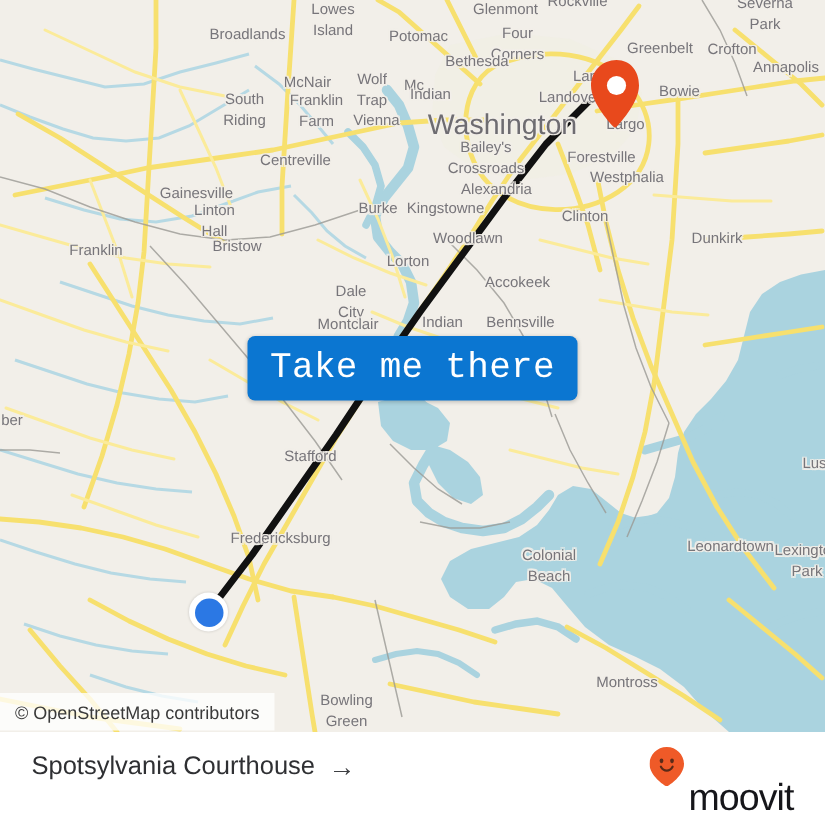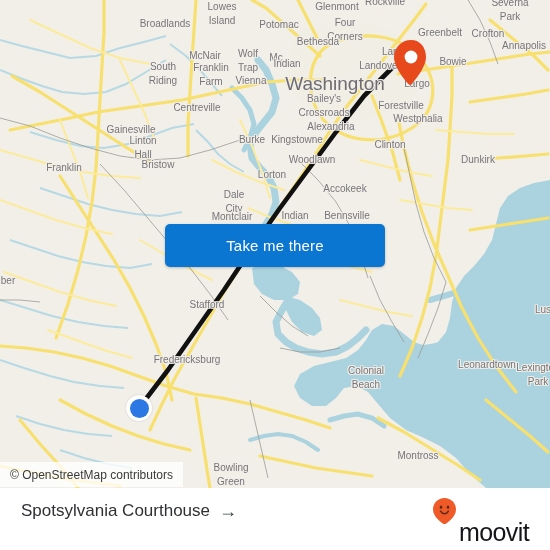--- a/index.html
+++ b/index.html
@@ -88,22 +88,22 @@
   #cta-button {
     position: absolute;
     left: 165px;
     top: 224px;
     width: 220px;
     height: 43px;
     background: #0b76d1;
     border: none;
     border-radius: 5px;
     color: #ffffff;
-    font-family: Liberation Sans, sans-serif;
-    font-size: 15px;
+    font-family: Liberation Mono, monospace;
+    font-size: 24px;
     letter-spacing: .2px;
     cursor: pointer;
     display: flex;
     align-items: center;
     justify-content: center;
     box-shadow: 0 1px 3px rgba(0,0,0,.22);
   }
 
   
   #attribution {

